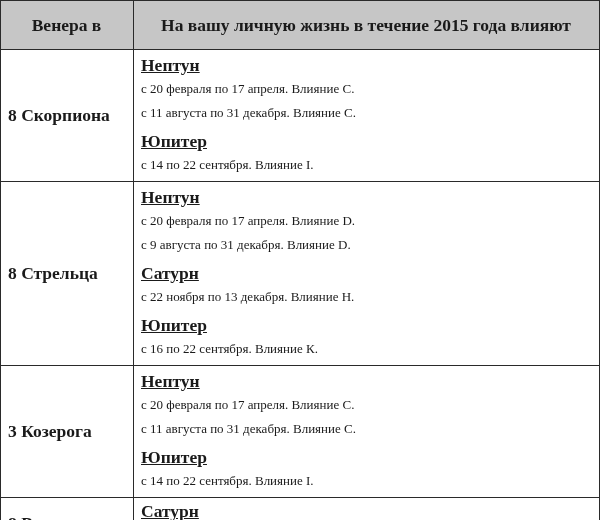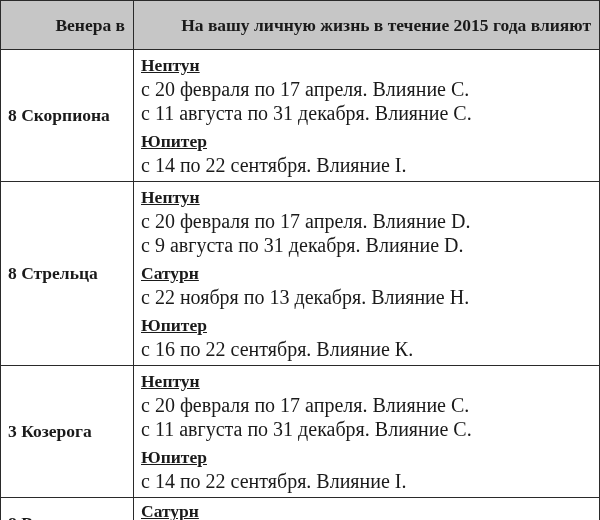--- a/index.html
+++ b/index.html
@@ -16,21 +16,21 @@
   col.c2 { width: 466px; }
   td, th {
     border: 1.5px solid #2a2a2a;
     vertical-align: middle;
   }
   thead th {
     background: #c6c6c6;
     height: 48px;
     font-weight: bold;
     font-size: 17.5px;
-    text-align: right;
+    text-align: center;
     padding: 0 8px 0 7px;
     white-space: nowrap;
   }
   td.sign {
     font-weight: bold;
     font-size: 17.5px;
     padding: 0 0 0 7px;
     white-space: nowrap;
     margin-top: 35px;
   }
@@ -42,21 +42,21 @@
   .planet-block { margin: 0; }
   .planet-block + .planet-block { margin-top: 4px; }
   .planet {
     font-weight: bold;
     text-decoration: underline;
     font-size: 17.5px;
     line-height: 24px;
     display: block;
   }
   .period {
-    font-size: 20px;
+    font-size: 13px;
     line-height: 24px;
     display: block;
     white-space: nowrap;
   }
   tr.r1 td { height: 121px; }
   tr.r2 td { height: 173px; }
   tr.r3 td { height: 119px; }
   tr.r4 td { height: 49px; }
   tr.r4 td.infl { padding-top: 1px; padding-bottom: 0; }
 </style>

